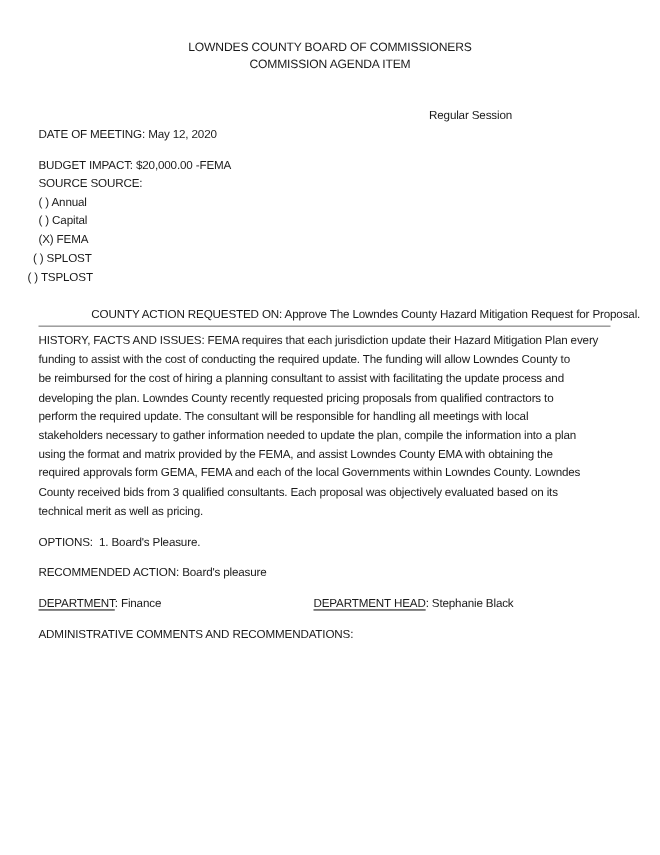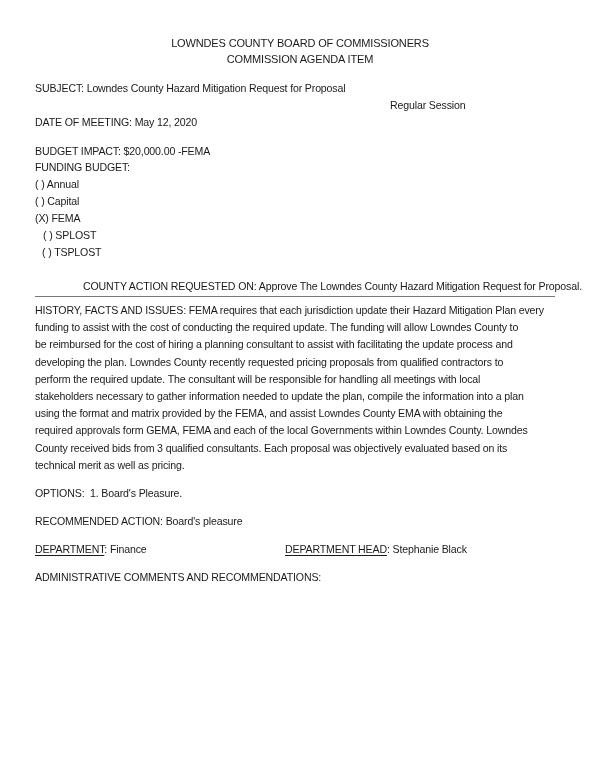--- a/index.html
+++ b/index.html
@@ -47,56 +47,52 @@
     .para .line { display: block; white-space: nowrap; }
   </style>
 </head>
 <body>
 
 <div class="page">
 
   <div class="center-line" style="top:37px;">LOWNDES COUNTY BOARD OF COMMISSIONERS</div>
   <div class="center-line" style="top:53px;">COMMISSION AGENDA ITEM</div>
 
-  <div class="abs" style="left:35px; top:82px;">
-    <span>SUBJECT:</span>
-    <span>Lowndes County Hazard Mitigation Request for Proposal</span>
-  </div>
 
   <div class="abs" style="left:390px; top:99px;">Regular Session</div>
 
   <div class="abs" style="left:35px; top:116px;">
     <span>DATE OF MEETING:</span>
     <span>May 12, 2020</span>
   </div>
 
   <div class="abs" style="left:35px; top:145px;">
     <span>BUDGET IMPACT:</span>
     <span>$20,000.00 -FEMA</span>
   </div>
 
-  <div class="abs" style="left:35px; top:161px;">FUNDING BUDGET:</div>
+  <div class="abs" style="left:35px; top:161px;">SOURCE SOURCE:</div>
 
   <div class="abs" style="left:35px; top:178px;">
     <span>( )</span>
     <span>Annual</span>
   </div>
   <div class="abs" style="left:35px; top:195px;">
     <span>( )</span>
     <span>Capital</span>
   </div>
   <div class="abs" style="left:35px; top:212px;">
     <span>(X)</span>
     <span>FEMA</span>
   </div>
-  <div class="abs" style="left:43px; top:229px;text-align:center;">
+  <div class="abs" style="left:30px; top:229px;text-align:center;">
     <span>( )</span>
     <span>SPLOST</span>
   </div>
-  <div class="abs" style="left:42px; top:246px;">
+  <div class="abs" style="left:25px; top:246px;">
     <span>( )</span>
     <span>TSPLOST</span>
   </div>
 
   <div class="abs" style="left:35px; top:280px;margin-left:48px;">
     <span>COUNTY ACTION REQUESTED ON:</span>
     <span>Approve The Lowndes County Hazard Mitigation Request for Proposal.</span>
   </div>
   <div class="rule" style="top:296px;"></div>
 

